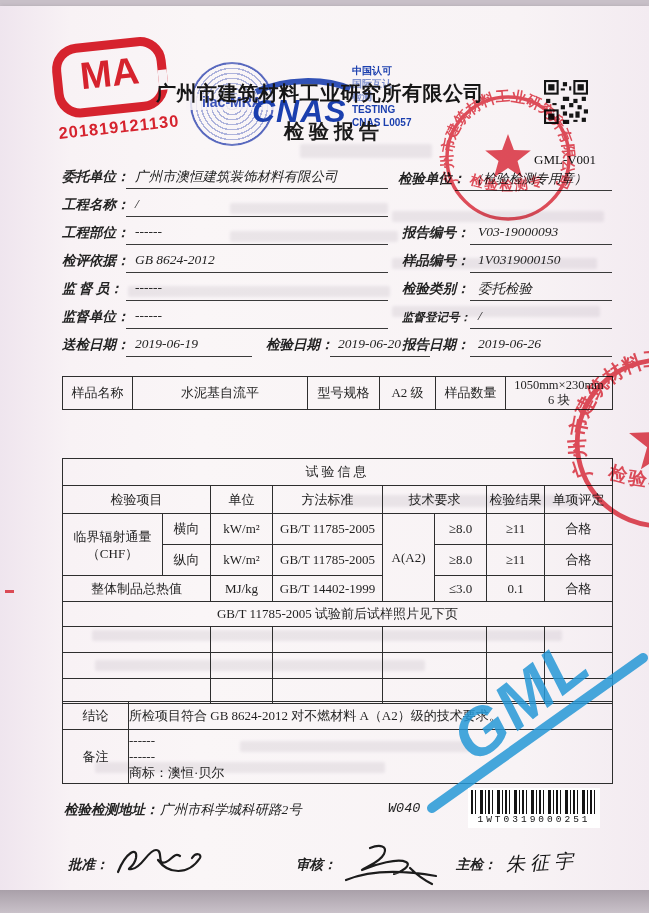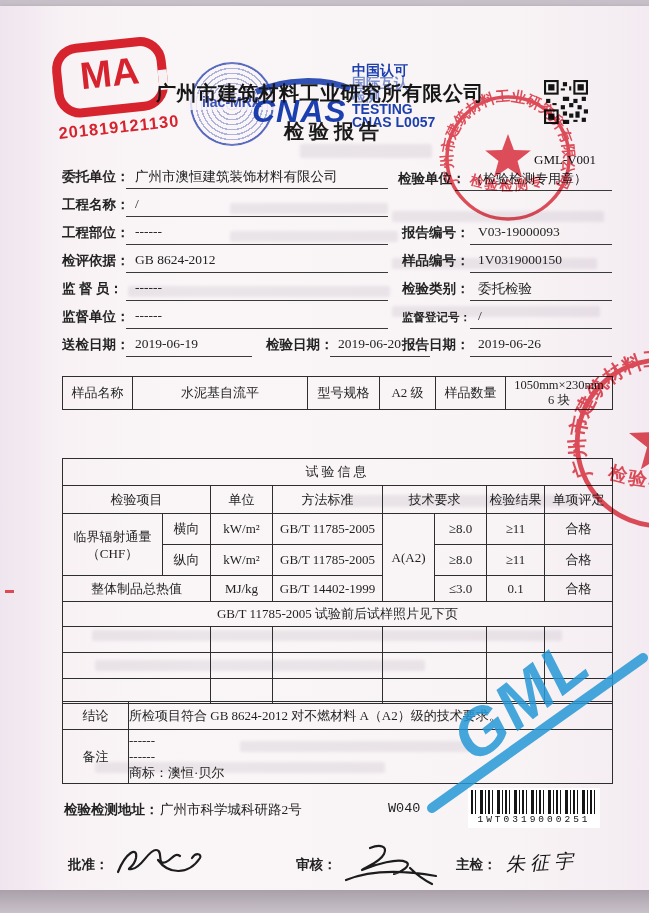--- a/index.html
+++ b/index.html
@@ -2,21 +2,21 @@
 <html><head>
 <meta charset="utf-8">
 <style>
   html,body{margin:0;padding:0;}
   body{width:649px;height:913px;background:#c9c1c9;font-family:"Liberation Serif","DejaVu Serif",serif;overflow:hidden;}
   #scan{position:relative;width:649px;height:913px;overflow:hidden;}
   #page{position:absolute;left:0;top:6px;width:649px;height:884px;
         background:linear-gradient(90deg,#efe5ee 0px,#f8f2f5 70px,#faf6f7 200px,#f8f3f5 520px,#f3ebf1 649px);
         box-shadow:0 3px 6px rgba(60,50,60,.5);}
   .abs{position:absolute;}
-  .txt{color:#232323;font-size:13.5px;white-space:nowrap;}
+  .txt{color:#232323;font-size:13.5px;white-space:nowrap;font-style:italic;}
   .lbl{font-weight:600;}
   .uline{position:absolute;height:1px;background:#3a3a3a;}
   
   .g{position:absolute;background:#9b8fa0;opacity:.16;filter:blur(1.6px);border-radius:2px;}
   
   #cma{left:54px;top:34px;width:118px;height:92px;transform:rotate(-6deg);}
   #cma .box{position:relative;width:96px;height:56px;border:9px solid #d6232e;border-radius:26px;}
   #cma .gap{position:absolute;right:-9px;top:26px;width:9px;height:20px;background:#f8f2f5;}
   #cma .ma{position:absolute;left:0;top:3px;width:96px;text-align:center;font-family:"Liberation Sans",sans-serif;
            font-weight:bold;font-size:38px;color:#d6232e;letter-spacing:0px;}
@@ -24,21 +24,21 @@
             color:#d6232e;letter-spacing:1px;white-space:nowrap;}
   
   #ilac{left:190px;top:56px;width:80px;height:80px;border-radius:50%;border:2.5px solid rgba(38,60,172,.75);
         background:repeating-radial-gradient(circle at 50% 50%,rgba(38,60,172,.40) 0 1.5px,rgba(248,244,246,0) 1.5px 5px);
         opacity:.9;}
   #ilac .t{position:absolute;left:-6px;top:30px;width:92px;text-align:center;font-family:"Liberation Sans",sans-serif;
            font-weight:bold;font-size:14px;color:#2540b2;background:rgba(248,243,246,.8);}
   
   #cnasv{left:248px;top:70px;}
   .cnas-small{left:352px;top:58px;color:#1b3fae;font-family:"Liberation Sans",sans-serif;line-height:13px;
-              font-size:14px;font-weight:bold;white-space:nowrap;}
+              font-size:10px;font-weight:bold;white-space:nowrap;}
   #company{left:156px;top:74px;width:380px;font-size:20px;font-weight:bold;color:#161616;letter-spacing:.5px;white-space:nowrap;}
   #rtitle{left:284px;top:112px;font-size:20px;font-weight:bold;color:#1a1a1a;letter-spacing:5px;white-space:nowrap;}
   #ver{left:534px;top:146px;font-size:13px;color:#111;}
   
   .stamp{mix-blend-mode:multiply;opacity:.85;}
   
   table{border-collapse:collapse;table-layout:fixed;width:550px;background:transparent;}
   td,th{border:1px solid #2e2e2e;font-size:13px;font-weight:normal;color:#1f1f1f;text-align:center;
         padding:1px 2px;overflow:hidden;}
   .sec{letter-spacing:3px;}

